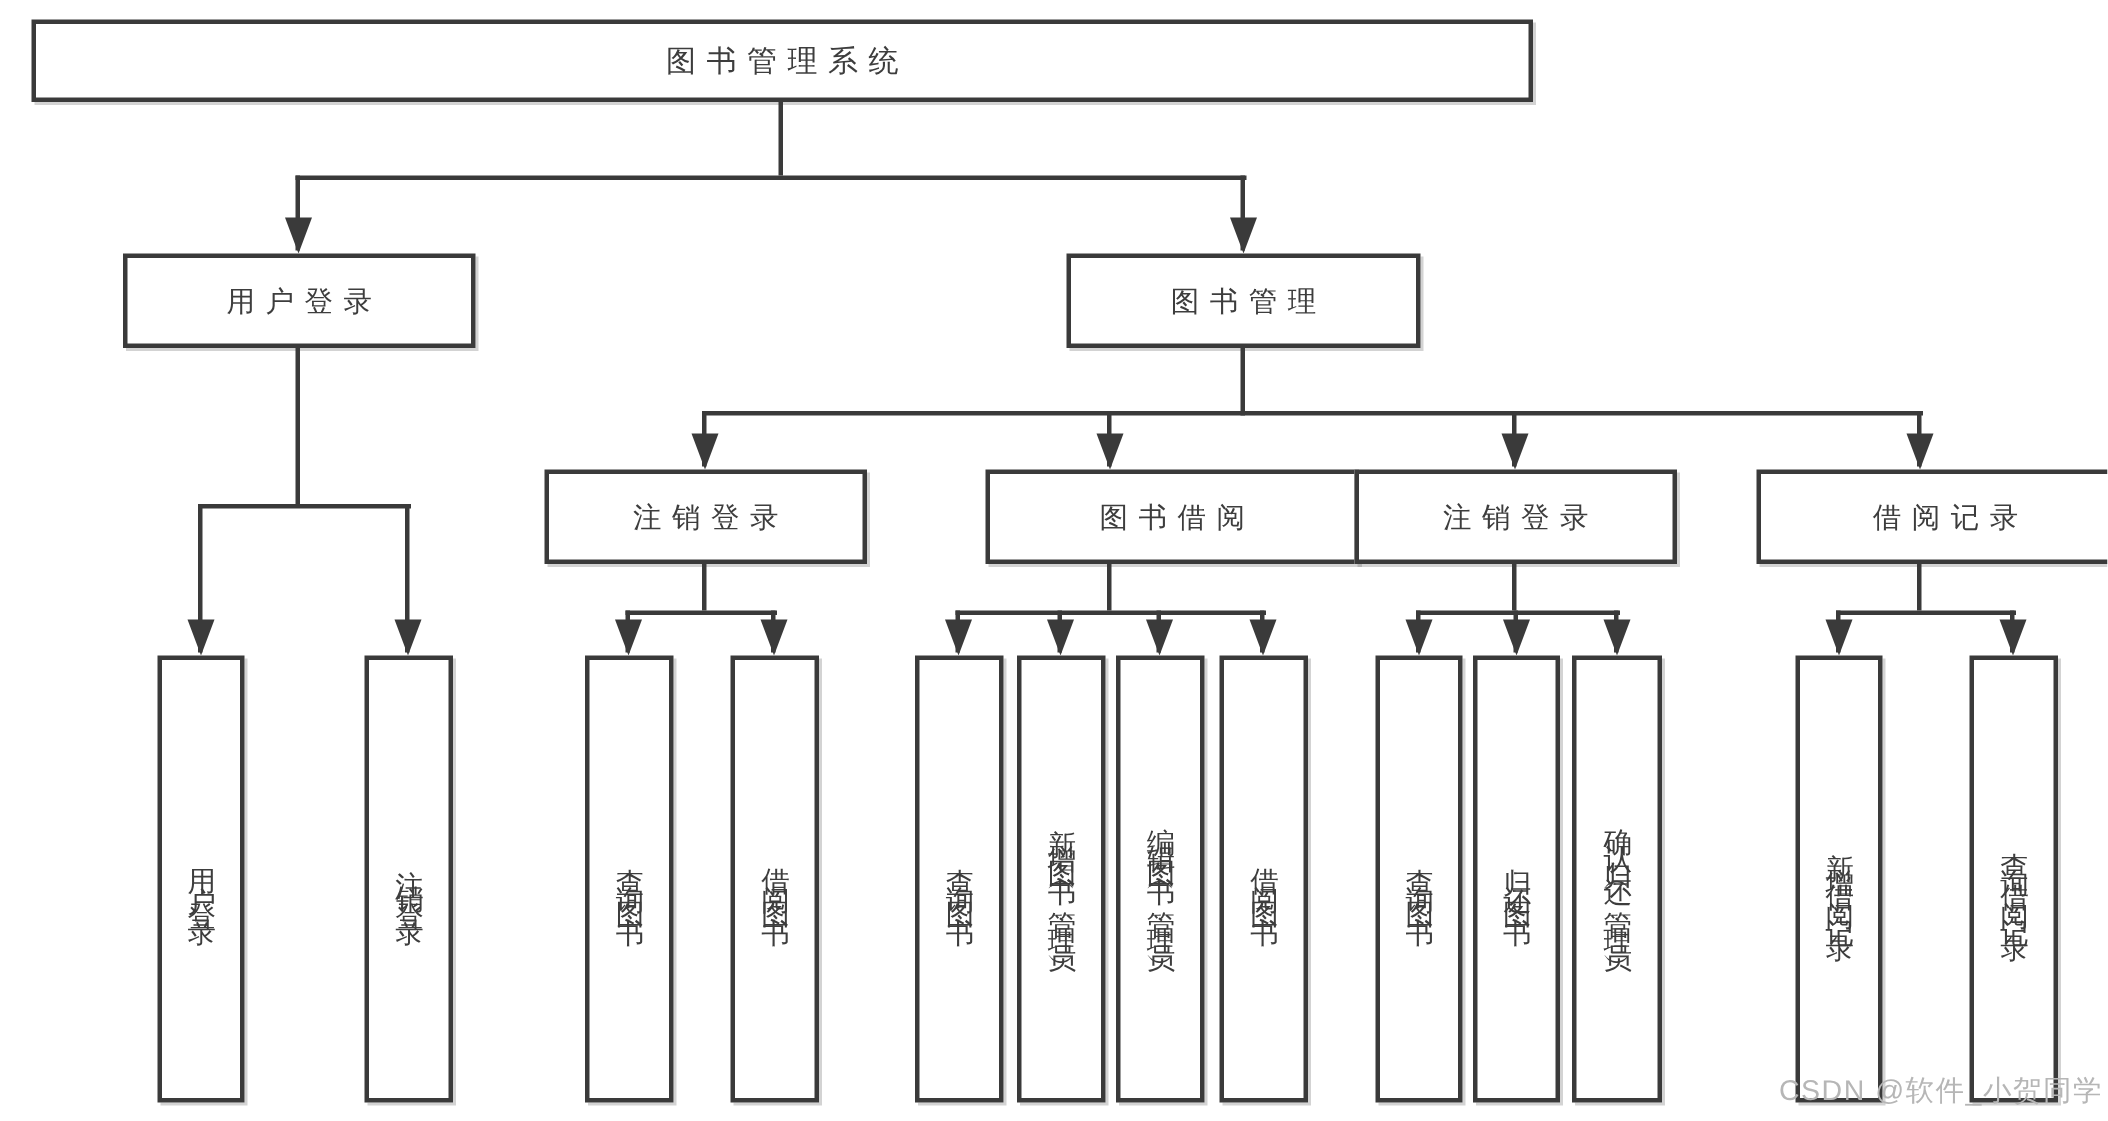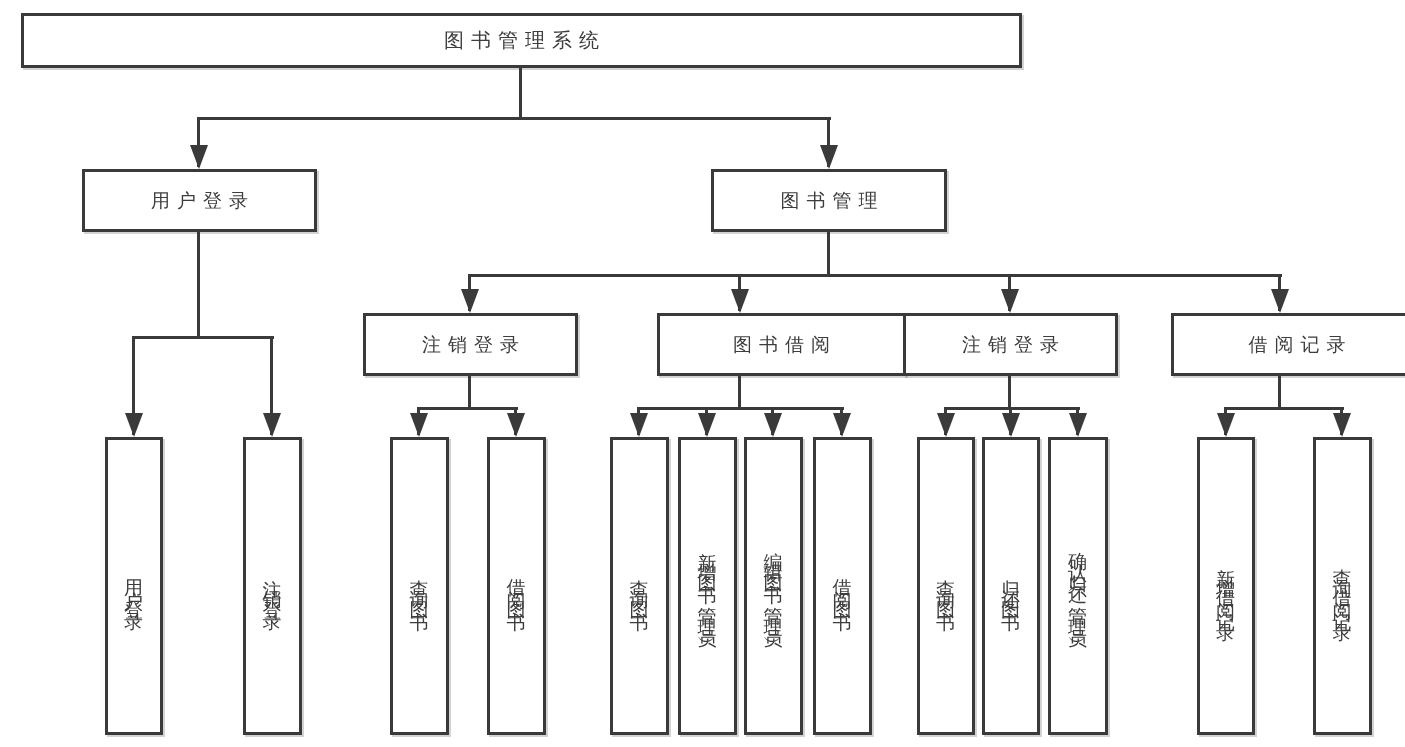--- a/index.html
+++ b/index.html
@@ -156,14 +156,15 @@
     <span class="vlbl">确认归还（管理员）</span>
   </div>
 
   <div class="node v" style="left:1197px;width:58px">
     <span class="vlbl">新增借阅记录</span>
   </div>
   <div class="node v" style="left:1313px;width:59px">
     <span class="vlbl">查询借阅记录</span>
   </div>
 
+  <div class="watermark">CSDN @软件_小贺同学</div>
 
 </div>
 
 </body></html>

